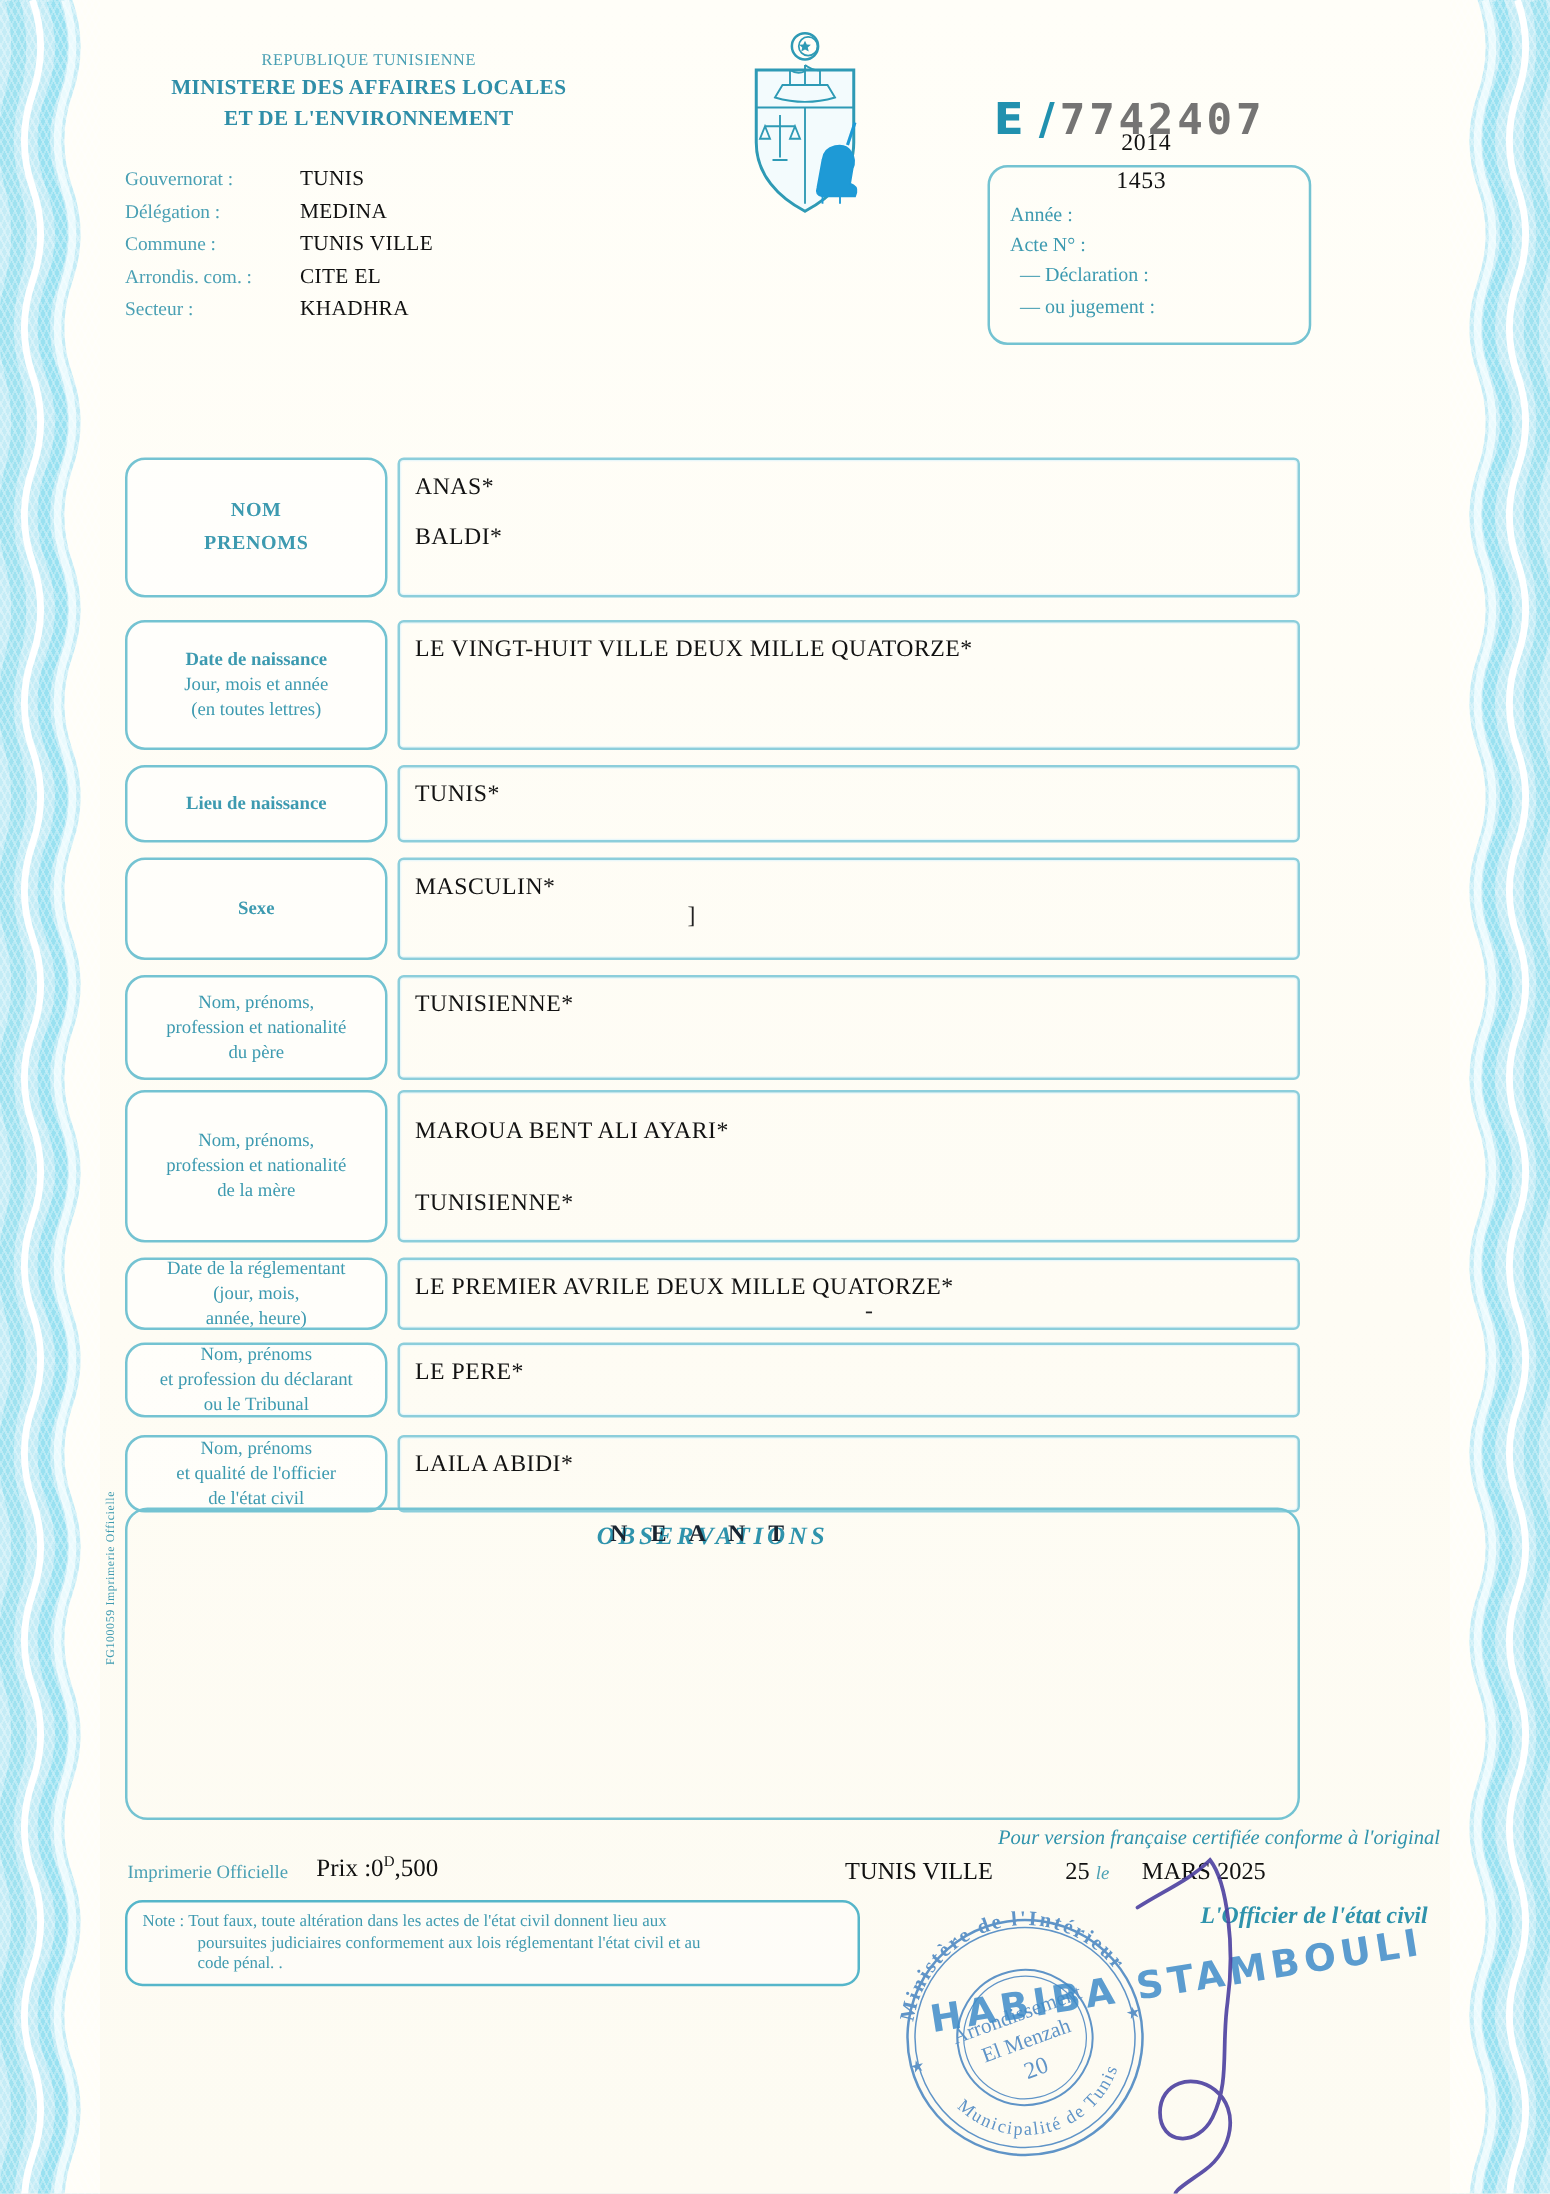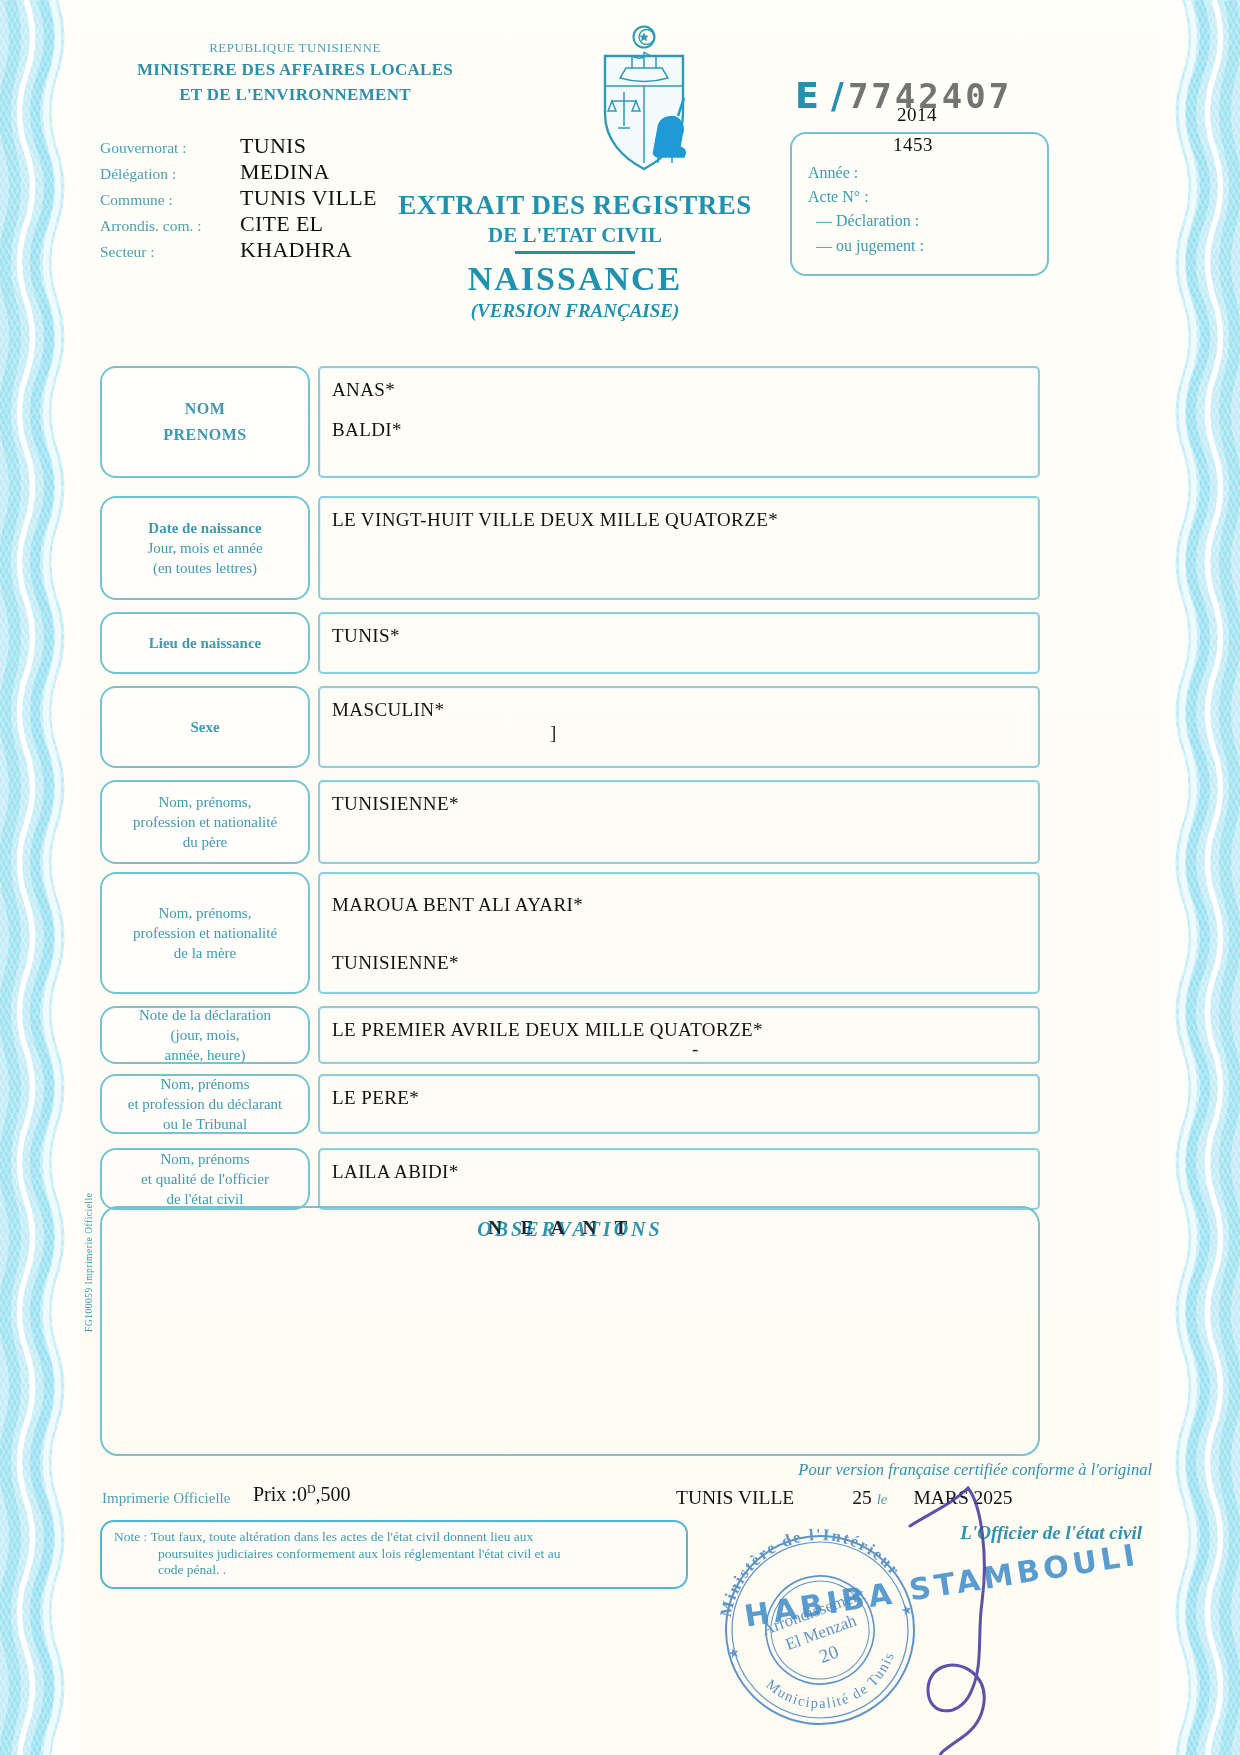--- a/index.html
+++ b/index.html
@@ -20,21 +20,21 @@
   }
   #edge-left{left:0}
   #edge-right{left:1160px}
   
   .ministry{position:absolute;left:95px;top:40px;width:400px;text-align:center;color:#2f8ea8;}
   .ministry .rep{font-size:13px;letter-spacing:.5px;color:#4aa0b4;}
   .ministry .min{font-size:17px;font-weight:bold;letter-spacing:.3px;line-height:22px;margin-top:3px;}
   .adminfields{position:absolute;left:100px;top:133px;font-size:15.5px;}
   .adminrow{display:flex;height:26px;align-items:baseline;}
   .adminrow .al{width:140px;color:#4aa0b4;}
-  .adminrow .av{color:#111;font-size:22px;letter-spacing:.3px;}
+  .adminrow .av{color:#111;font-size:17px;letter-spacing:.3px;}
   
   .serial{position:absolute;left:795px;top:76px;white-space:nowrap;}
   .serial .e{font-family:"DejaVu Sans",sans-serif;font-size:35px;font-weight:bold;color:#2191af;}
   .serial .num{font-family:"DejaVu Sans Mono",monospace;font-size:34px;font-weight:bold;color:#5d5d5d;letter-spacing:3px;opacity:.85;}
   
   .actebox{position:absolute;left:790px;top:132px;width:255px;height:140px;
     border:2px solid #74c3d2;border-radius:16px;color:#3d9ab0;font-size:16px;}
   .actebox .l{position:absolute;left:16px;}
   .actebox .ind{left:24px;}
   .acteval{position:absolute;color:#111;font-size:19px;letter-spacing:.5px;}
@@ -182,27 +182,20 @@
       <path d="M34 46 V34 M46 46 V30 M58 46 V34"></path>
       <path d="M34 34 Q40 38 46 35 M46 30 Q53 35 58 34"></path>
       <path d="M46 64 V141"></path>
       <path d="M26 70 V104 M14 79 H38 M14 79 l-4 10 h8 z M38 79 l-4 10 h8 z"></path>
       <path d="M20 106 h12"></path>
     </g>
     <path d="M56 128 l4 -22 q1 -9 10 -11 q9 -2 13 5 q4 6 1 13 l-2 12 q6 2 5 7 l-1 3 h-26 q-6 -1 -4 -7 z M60 135 v6 M74 135 v6" fill="#1e9ad6" stroke="#1e9ad6" stroke-width="1.5"></path>
     <path d="M80 94 L86 76" stroke="#1e9ad6" stroke-width="2.5"></path>
   </svg>
 
-  <div class="titleblock">
-    <div class="t1">EXTRAIT DES REGISTRES</div>
-    <div class="t2">DE L'ETAT CIVIL</div>
-    <div class="t2u"></div>
-    <div class="t3">NAISSANCE</div>
-    <div class="t4">(VERSION FRANÇAISE)</div>
-  </div>
 
   <div id="form-rows">
     <div class="row">
       <div class="label-box">
           <div class="lbl-line b">NOM</div>
           <div class="lbl-line b">PRENOMS</div>
         </div>
       <div class="value-box">
           <div class="value-line">ANAS*</div>
           <div class="value-line">BALDI*</div>
@@ -257,21 +250,21 @@
           <div class="lbl-line">de la mère</div>
         </div>
       <div class="value-box">
           <div class="value-line">MAROUA BENT ALI AYARI*</div>
           <div class="value-line">TUNISIENNE*</div>
         </div>
     </div>
 
     <div class="row">
       <div class="label-box">
-          <div class="lbl-line">Note de la déclaration</div>
+          <div class="lbl-line">Date de la réglementant</div>
           <div class="lbl-line">(jour, mois,</div>
           <div class="lbl-line">année, heure)</div>
         </div>
       <div class="value-box">
           <div class="value-line">LE PREMIER AVRILE DEUX MILLE QUATORZE*</div>
           <span class="stray" style="left: 372px; top: 30px;">-</span>
         </div>
     </div>
 
     <div class="row">

